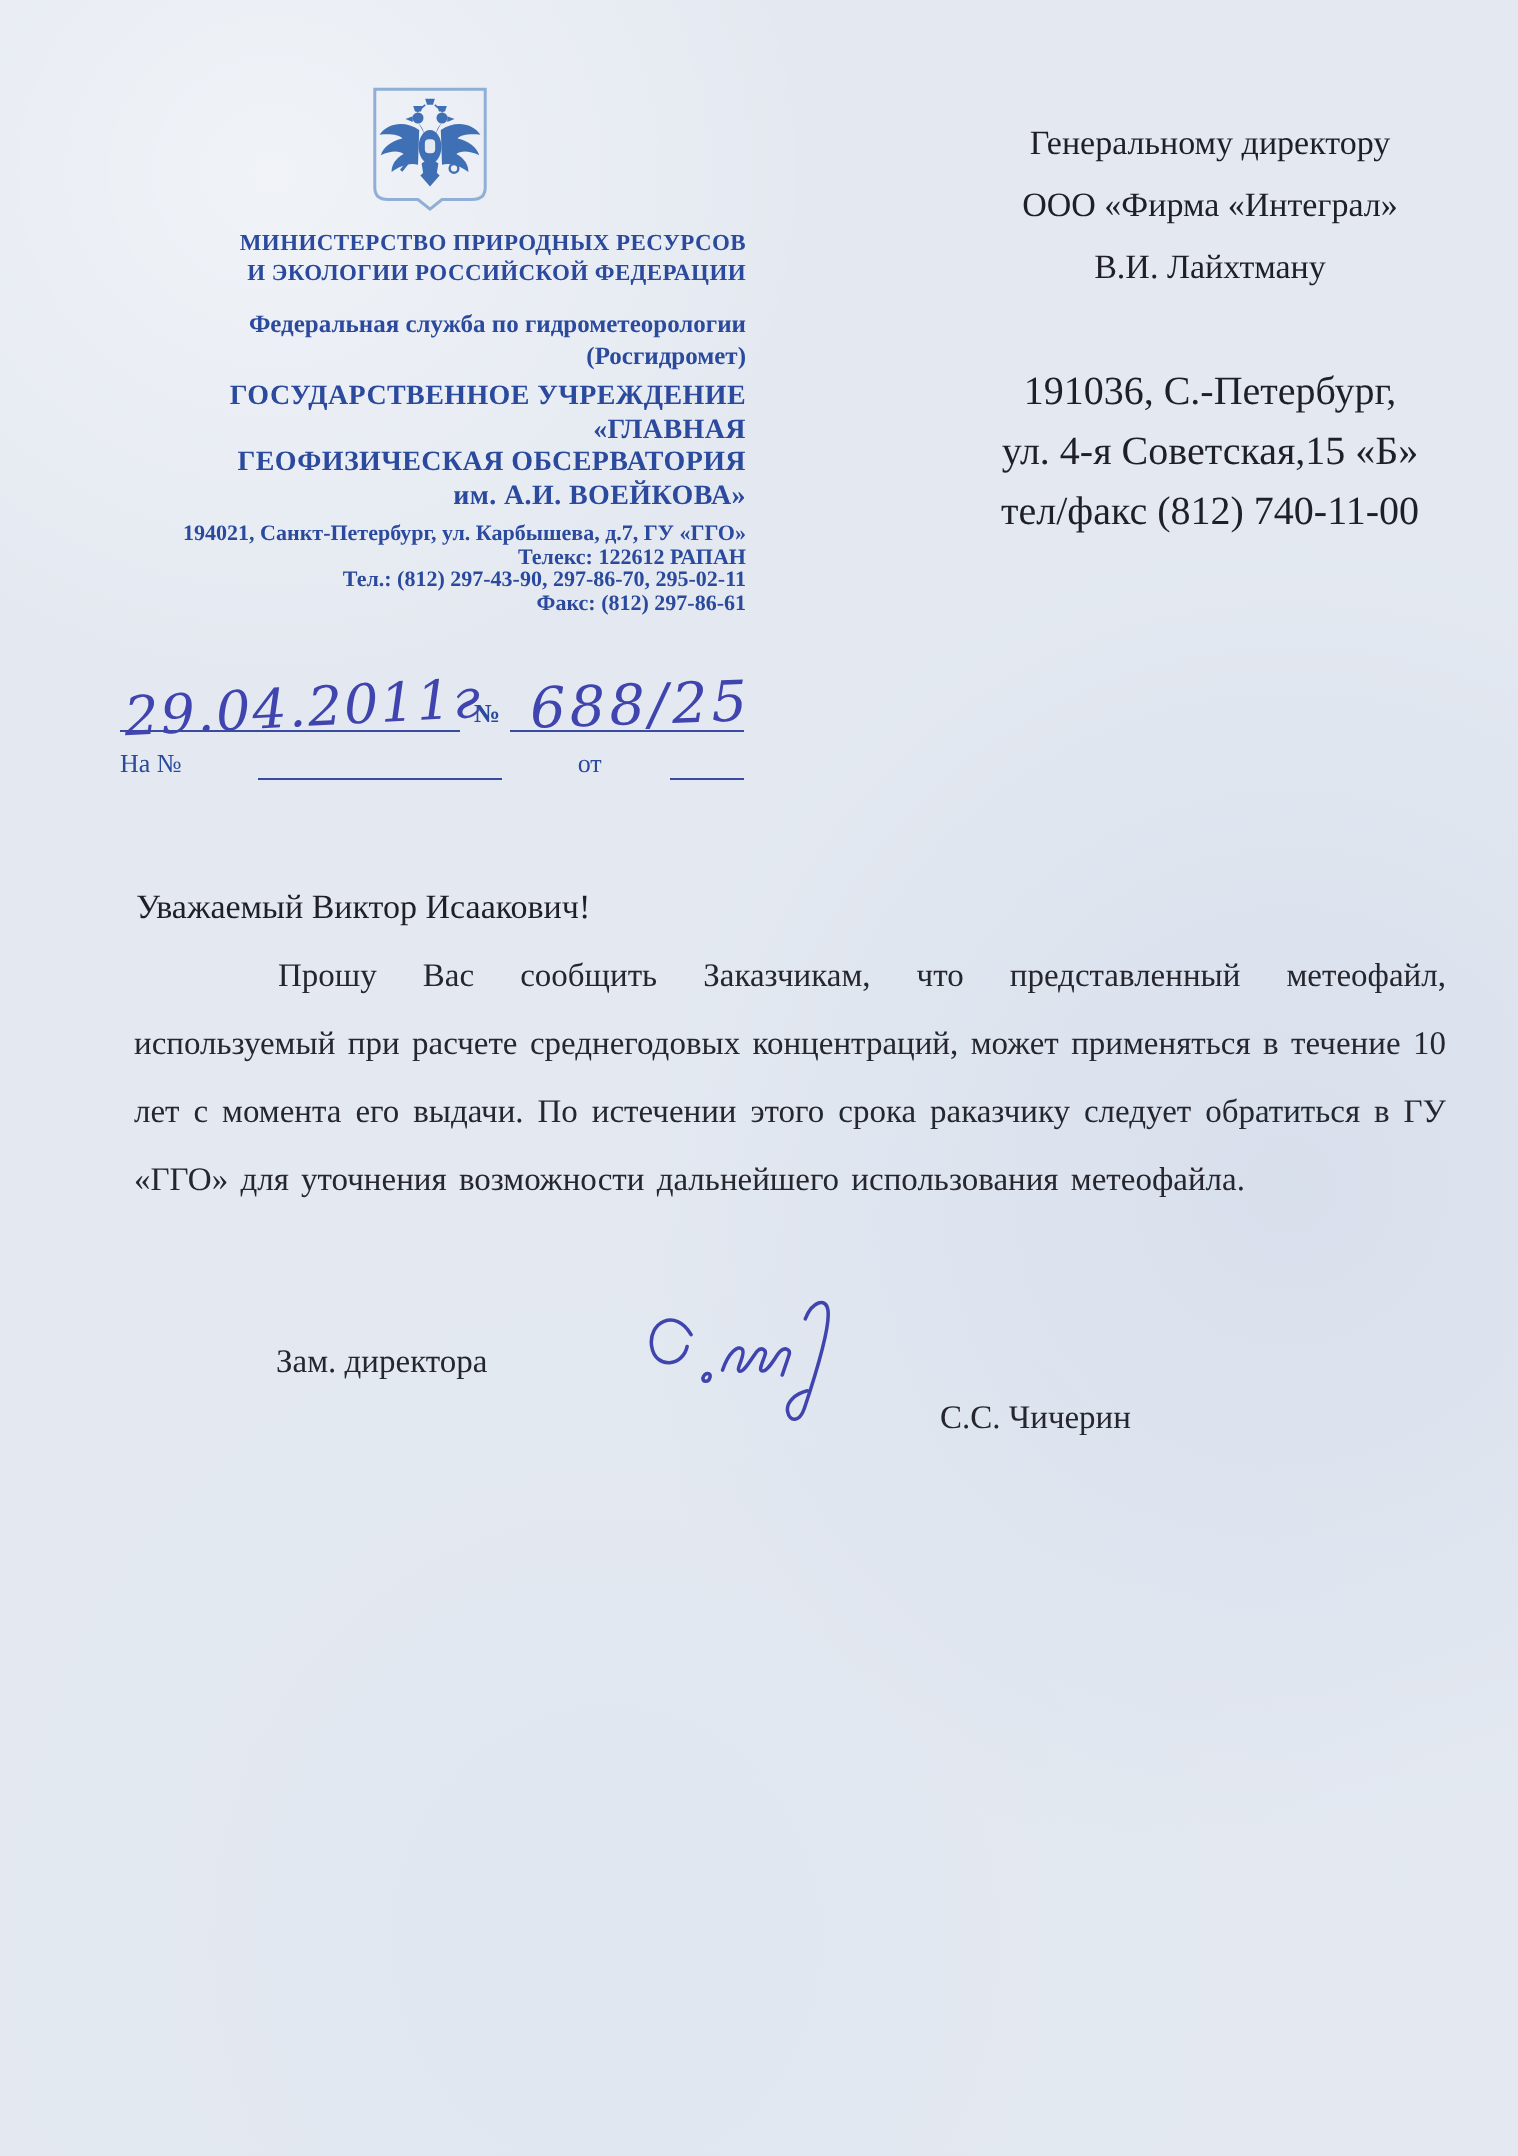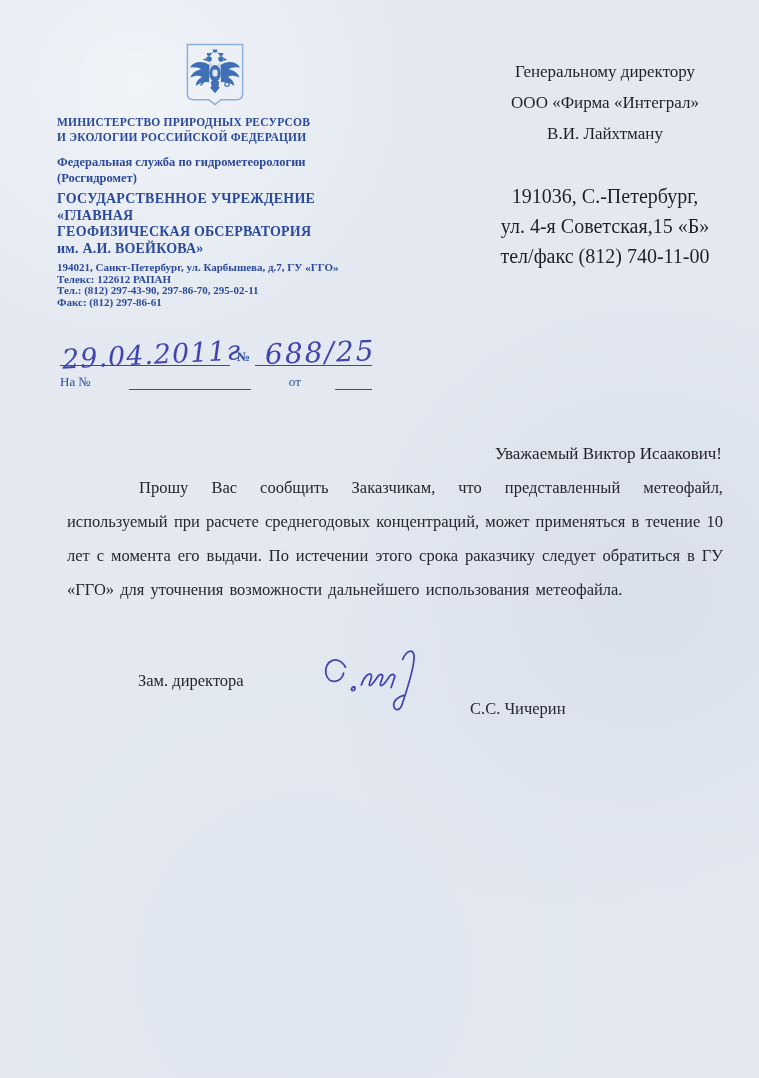--- a/index.html
+++ b/index.html
@@ -14,21 +14,21 @@
       radial-gradient(ellipse 60% 40% at 18% 8%, rgba(255,255,255,0.45), rgba(255,255,255,0) 60%),
       radial-gradient(ellipse 70% 50% at 85% 55%, rgba(205,215,232,0.5), rgba(205,215,232,0) 65%),
       radial-gradient(ellipse 80% 60% at 40% 90%, rgba(222,229,240,0.6), rgba(222,229,240,0) 70%),
       #e4e9f1;
     overflow: hidden;
   }
 
   
   .letterhead {
     position: absolute; left: 57px; top: 42px; width: 316px;
-    text-align: left; color: #2b4a9e;
+    text-align: right; color: #2b4a9e;
   }
   .emblem { width: 60px; height: 64px; margin: 0 auto 9px; }
   .ministry-line { font-weight: bold; font-size: 11.5px; line-height: 15px; letter-spacing: 0.2px; }
   .gap-8 { height: 9px; }
   .service-line { font-weight: bold; font-size: 12.5px; line-height: 16px; }
   .org-line { font-weight: bold; font-size: 14px; line-height: 16.5px; letter-spacing: 0.2px; }
   .gap-4 { height: 5px; }
   .addr-line { font-size: 11px; line-height: 11.5px; font-weight: bold; }
 
   
@@ -46,21 +46,21 @@
   .ot-label { padding: 0 2px 0 6px; }
   .na-seg2 { flex: 1; border-bottom: 1.5px solid #3a4aa0; height: 100%; }
 
   
   .recipient { position: absolute; left: 452px; top: 56px; width: 306px; text-align: center; color: #1f2027; }
   .r-line { font-size: 17px; line-height: 31px; font-family: Liberation Serif, serif; }
   .r-gap { height: 32px; }
   .a-line { font-size: 20px; line-height: 30px; }
 
   
-  .salutation { position: absolute; top: 444px; left: 68px; width: 654px; text-align: right; font-size: 17px; color: #1f2027; }
+  .salutation { position: absolute; top: 444px; left: 68px; width: 654px; text-align: left; font-size: 17px; color: #1f2027; }
   .body-par {
     position: absolute; top: 471px; left: 67px; width: 656px;
     font-size: 16.5px; line-height: 34px; color: #26262e;
     text-align: justify; text-indent: 72px; word-spacing: 2px;
   }
 
   
   .sig-title { position: absolute; left: 138px; top: 671px; font-size: 16.5px; color: #26262e; }
   .sig-script { position: absolute; left: 316px; top: 643px; width: 128px; height: 88px; }
   .sig-name { position: absolute; left: 470px; top: 699px; font-size: 16.5px; color: #26262e; }

